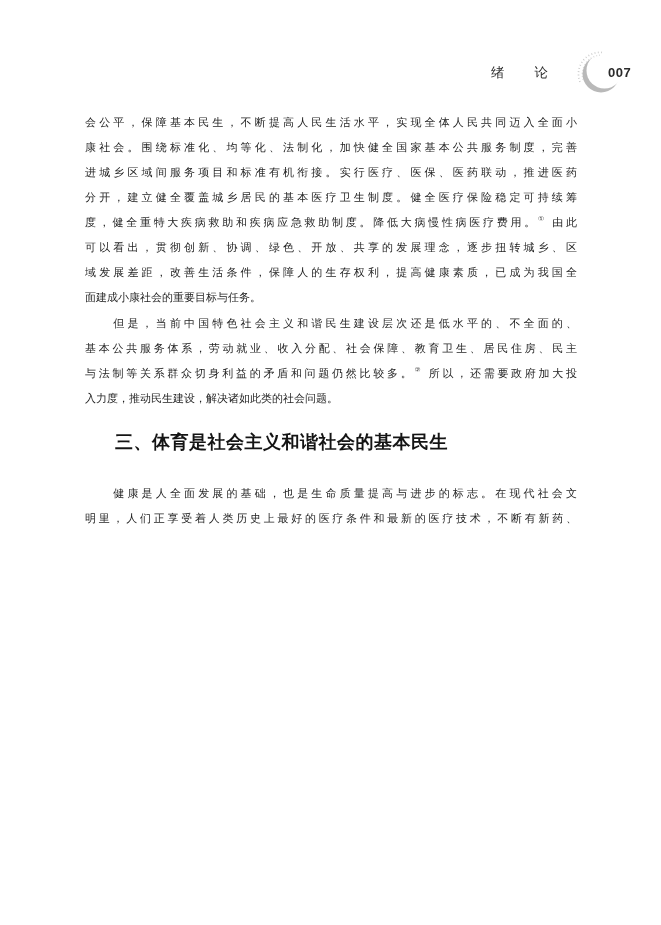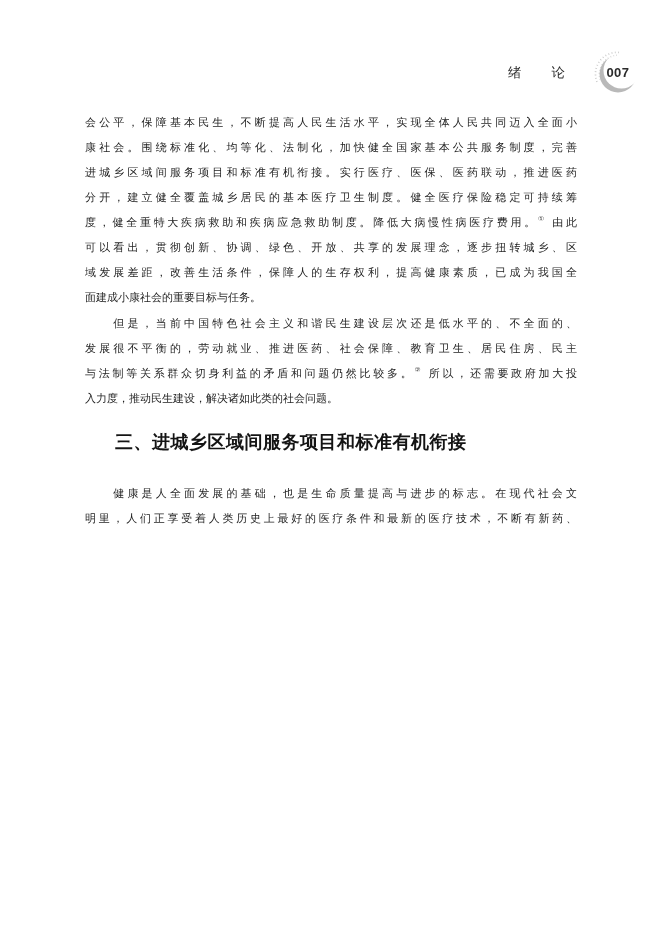--- a/index.html
+++ b/index.html
@@ -6,34 +6,34 @@
   .page{
     position:relative;
     width:661px;height:925px;
     background:#ffffff;
     overflow:hidden;
     font-family:"Liberation Serif","DejaVu Serif",serif;
     color:#1f1f1f;
   }
   
   .header{
-    position:absolute; top:49px; right:17px;
+    position:absolute; top:49px; right:34px;
     display:flex; align-items:center;
   }
   .running-title{
     font-size:13.5px; color:#2e2e2e; letter-spacing:1px;
     margin-right:26px; white-space:pre;
   }
   .ornament{ position:relative; width:52px; height:48px; }
   .ornament svg{ position:absolute; left:0; top:0; }
   .page-num{
     position:absolute; left:9px; top:16px; width:34px;
-    text-align:center;
+    text-align:left;
     font-family:"Liberation Sans","DejaVu Sans",sans-serif;
-    font-size:13px; font-weight:600; letter-spacing:0.5px; color:#2b2b2b;
+    font-size:13px; font-weight:600; letter-spacing:0.5px; color:#2b2b2b;padding-left:24px;
   }
   
   .content{
     position:absolute; left:85px; top:110px; width:492px;
   }
   .para{ font-size:11px; line-height:25px; }
   .para2{ margin-top:1px; }
   .tline{ text-align:justify; text-align-last:justify; }
   .tlast{ text-align-last:left; }
   sup.fnref{ font-size:0.62em; vertical-align:super; line-height:0; }
@@ -79,26 +79,26 @@
         <div class="tline">进城乡区域间服务项目和标准有机衔接。实行医疗、医保、医药联动，推进医药</div>
         <div class="tline">分开，建立健全覆盖城乡居民的基本医疗卫生制度。健全医疗保险稳定可持续筹</div>
         <div class="tline">度，健全重特大疾病救助和疾病应急救助制度。降低大病慢性病医疗费用。<sup class="fnref">①</sup> 由此</div>
         <div class="tline">可以看出，贯彻创新、协调、绿色、开放、共享的发展理念，逐步扭转城乡、区</div>
         <div class="tline">域发展差距，改善生活条件，保障人的生存权利，提高健康素质，已成为我国全</div>
         <div class="tline tlast">面建成小康社会的重要目标与任务。</div>
       </div>
 
     <div class="para para2">
         <div class="tline">　　但是，当前中国特色社会主义和谐民生建设层次还是低水平的、不全面的、</div>
-        <div class="tline">发展很不平衡的，劳动就业、推进医药、社会保障、教育卫生、居民住房、民主</div>
+        <div class="tline">基本公共服务体系，劳动就业、收入分配、社会保障、教育卫生、居民住房、民主</div>
         <div class="tline">与法制等关系群众切身利益的矛盾和问题仍然比较多。<sup class="fnref">②</sup> 所以，还需要政府加大投</div>
         <div class="tline tlast">入力度，推动民生建设，解决诸如此类的社会问题。</div>
       </div>
 
-    <h2 class="section-heading">三、进城乡区域间服务项目和标准有机衔接</h2>
+    <h2 class="section-heading">三、体育是社会主义和谐社会的基本民生</h2>
 
     <div class="para para3">
         <div class="tline">　　健康是人全面发展的基础，也是生命质量提高与进步的标志。在现代社会文</div>
         <div class="tline">明里，人们正享受着人类历史上最好的医疗条件和最新的医疗技术，不断有新药、</div>
       </div>
 
   </div>
 </div>
 
 </body></html>

